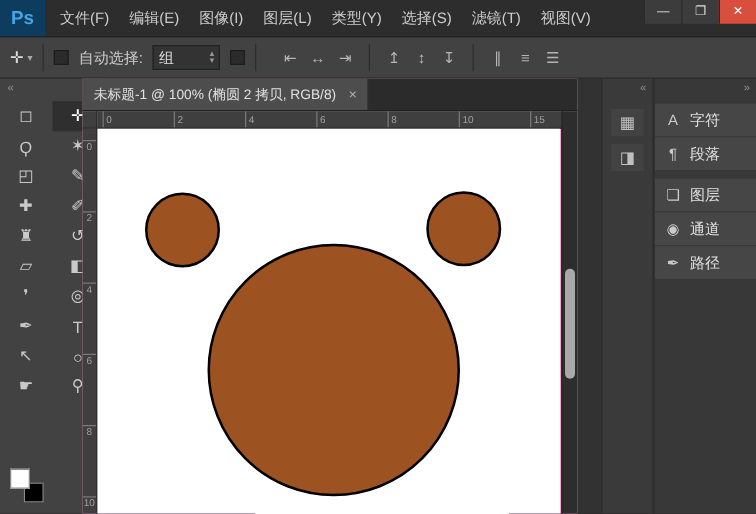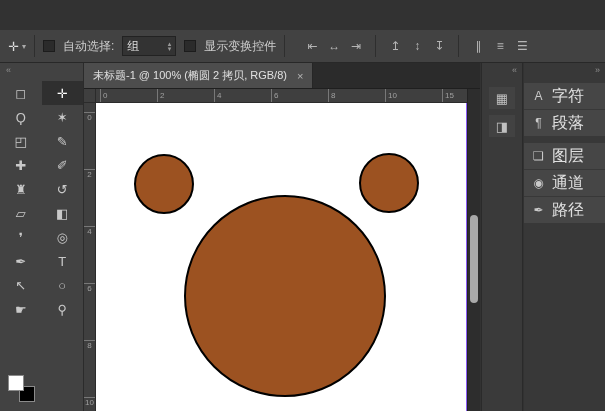--- a/index.html
+++ b/index.html
@@ -40,21 +40,21 @@
   .toolbar-header{height:16px;color:#8f8f8f;font-size:9px;padding:2px 0 0 6px;}
   .tools-grid{display:grid;grid-template-columns:1fr 1fr;}
   .tool{height:24px;display:flex;align-items:center;justify-content:center;color:#c9c9c9;font-size:13px;}
   .tool.active{background:#2f2f2f;color:#ffffff;}
   .swatches{position:absolute;left:8px;bottom:6px;width:30px;height:30px;}
   .swatch{position:absolute;width:16px;height:16px;border:1px solid #8a8a8a;box-sizing:border-box;}
   .swatch.fg{left:0;top:0;z-index:2;}
   .swatch.bg{left:11px;top:11px;z-index:1;}
 
   
-  .doc-area{position:absolute;left:84px;top:63px;width:396px;bottom:0;background:#8b5cf6;}
+  .doc-area{position:absolute;left:66px;top:63px;width:396px;bottom:0;background:#f9a8d4;}
   .tab-bar{position:absolute;left:0;top:0;right:0;height:26px;background:#2b2b2b;
            border-bottom:1px solid #1f1f1f;display:flex;align-items:flex-end;box-sizing:border-box;}
   .doc-tab{height:25px;background:#4d4d4d;color:#e0e0e0;font-size:11px;display:flex;align-items:center;
            gap:10px;padding:0 9px;border-right:1px solid #262626;white-space:nowrap;}
   .tab-close{color:#b5b5b5;font-size:11px;}
   .ruler-corner{position:absolute;left:0;top:26px;width:12px;height:14px;background:#3f3f3f;
                 border-right:1px solid #2b2b2b;border-bottom:1px solid #2b2b2b;box-sizing:border-box;}
   .h-ruler{position:absolute;left:12px;top:26px;right:13px;height:14px;background:#3f3f3f;
            border-bottom:1px solid #2b2b2b;box-sizing:border-box;overflow:hidden;}
   .h-tick{position:absolute;top:0;height:13px;border-left:1px solid #787878;padding-left:2px;
@@ -76,45 +76,62 @@
   .dock-icons{display:flex;flex-direction:column;align-items:center;gap:6px;padding-top:6px;}
   .dock-icon{width:26px;height:22px;display:flex;align-items:center;justify-content:center;
              color:#c0c0c0;font-size:13px;background:#424242;}
 
   
   .right-dock{position:absolute;left:524px;top:63px;width:81px;bottom:0;background:#383838;}
   .panel-groups{display:flex;flex-direction:column;gap:7px;padding-top:2px;}
   .panel-group{display:flex;flex-direction:column;gap:1px;}
   .panel-btn{height:26px;background:#464646;display:flex;align-items:center;gap:7px;padding:0 8px;}
   .panel-icon{color:#c9c9c9;font-size:12px;width:13px;text-align:center;}
-  .panel-label{color:#e0e0e0;font-size:16px;white-space:nowrap;}
+  .panel-label{color:#e0e0e0;font-size:12px;white-space:nowrap;}
 </style>
 </head>
 <body>
 
 <div class="app">
 
+  <div class="titlebar">
+    <div class="ps-logo">Ps</div>
+    <div class="menu-bar">
+        <div class="menu-item">文件(F)</div>
+        <div class="menu-item">编辑(E)</div>
+        <div class="menu-item">图像(I)</div>
+        <div class="menu-item">图层(L)</div>
+        <div class="menu-item">类型(Y)</div>
+        <div class="menu-item">选择(S)</div>
+        <div class="menu-item">滤镜(T)</div>
+        <div class="menu-item">视图(V)</div>
+      </div>
+    <div class="window-controls">
+      <div class="winbtn">—</div>
+      <div class="winbtn">❐</div>
+      <div class="winbtn close">✕</div>
+    </div>
+  </div>
 
   <div class="options-bar">
     <div class="tool-preset">
       <span class="glyph">✛</span>
       <span class="caret">▾</span>
     </div>
     <div class="vsep"></div>
     <div class="checkbox"></div>
     <span class="opt-label">自动选择:</span>
     <div class="combo">
       <span>组</span>
       <span class="spinners">
         <span>▴</span>
         <span>▾</span>
       </span>
     </div>
     <div class="checkbox"></div>
-    <span class="opt-label">显示变换控件</span>
     <div class="vsep"></div>
     <div class="align-buttons">
         <div class="align-group">
           <div class="align-btn">⇤</div>
           <div class="align-btn">↔</div>
           <div class="align-btn">⇥</div>
         </div>
         <div class="vsep"></div>
         <div class="align-group">
           <div class="align-btn">↥</div>

